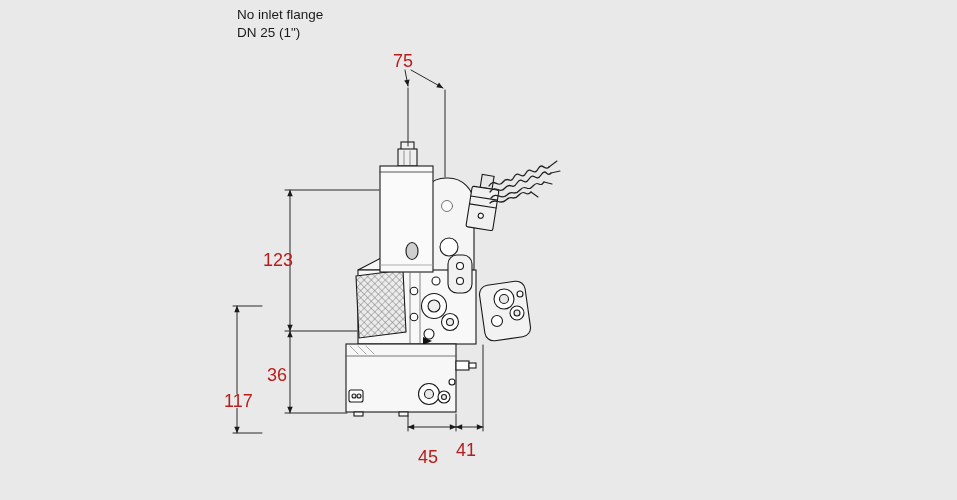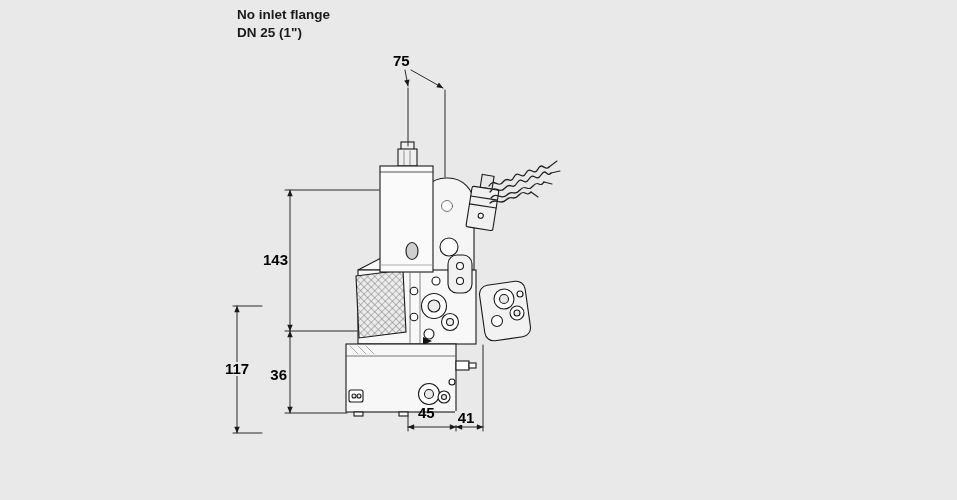--- a/index.html
+++ b/index.html
@@ -5,34 +5,33 @@
   * { box-sizing: border-box; }
   html, body { margin: 0; padding: 0; }
   .page {
     position: relative;
     width: 957px;
     height: 500px;
     background: #e9e9e9;
     font-family: "Liberation Sans", sans-serif;
     color: #1a1a1a;
     overflow: hidden;
-    font-weight: bold;
   }
   .drawing-svg { position: absolute; left: 0; top: 0; }
   .label { position: absolute; font-size: 13.5px; line-height: 18px; }
   .dim {
     position: absolute;
-    font-size: 15px;
+    font-size: 18px;
     line-height: 14px;
-    color: #000000;
+    color: #b91c1c;
     white-space: nowrap;
   }
   .dim.right { text-align: right; }
   .dim.center { text-align: center; }
-  .dim.bg { background: #e9e9e9; padding: 0 1px; }
+  .dim.bg { background: #e9e9e9; padding: 0 1px; margin-top: 32px; }
 </style>
 </head>
 <body>
 
 <div class="page">
 
   <svg class="drawing-svg" width="957" height="500" viewBox="0 0 957 500" xmlns="http://www.w3.org/2000/svg">
     <defs>
       <marker id="arw" viewBox="0 0 10 10" refX="9.5" refY="5" markerWidth="9" markerHeight="6.5" orient="auto-start-reverse">
         <path d="M0,0.8 L10,5 L0,9.2 Z" fill="#1a1a1a"></path>
@@ -174,23 +173,23 @@
         </g>
       </g>
     </g>
   </svg>
 
   <div class="label" style="left:237px; top:6px;">No inlet flange</div>
   <div class="label" style="left:237px; top:24px;">DN 25 (1")</div>
 
   <div class="dim" style="left:393px; top:54px;">75</div>
 
-  <div class="dim right" style="left:263px; top:253px; width:24px;">143</div>
+  <div class="dim right" style="left:263px; top:253px; width:24px;">123</div>
 
   <div class="dim center bg" style="left:223px; top:362px; width:28px;">117</div>
 
   <div class="dim right" style="left:266px; top:368px; width:21px;">36</div>
 
-  <div class="dim" style="left:418px; top:406px;">45</div>
+  <div class="dim" style="left:418px; top:450px;">45</div>
 
   <div class="dim center bg" style="left:455px; top:411px; width:22px;">41</div>
 
 </div>
 
 </body></html>

